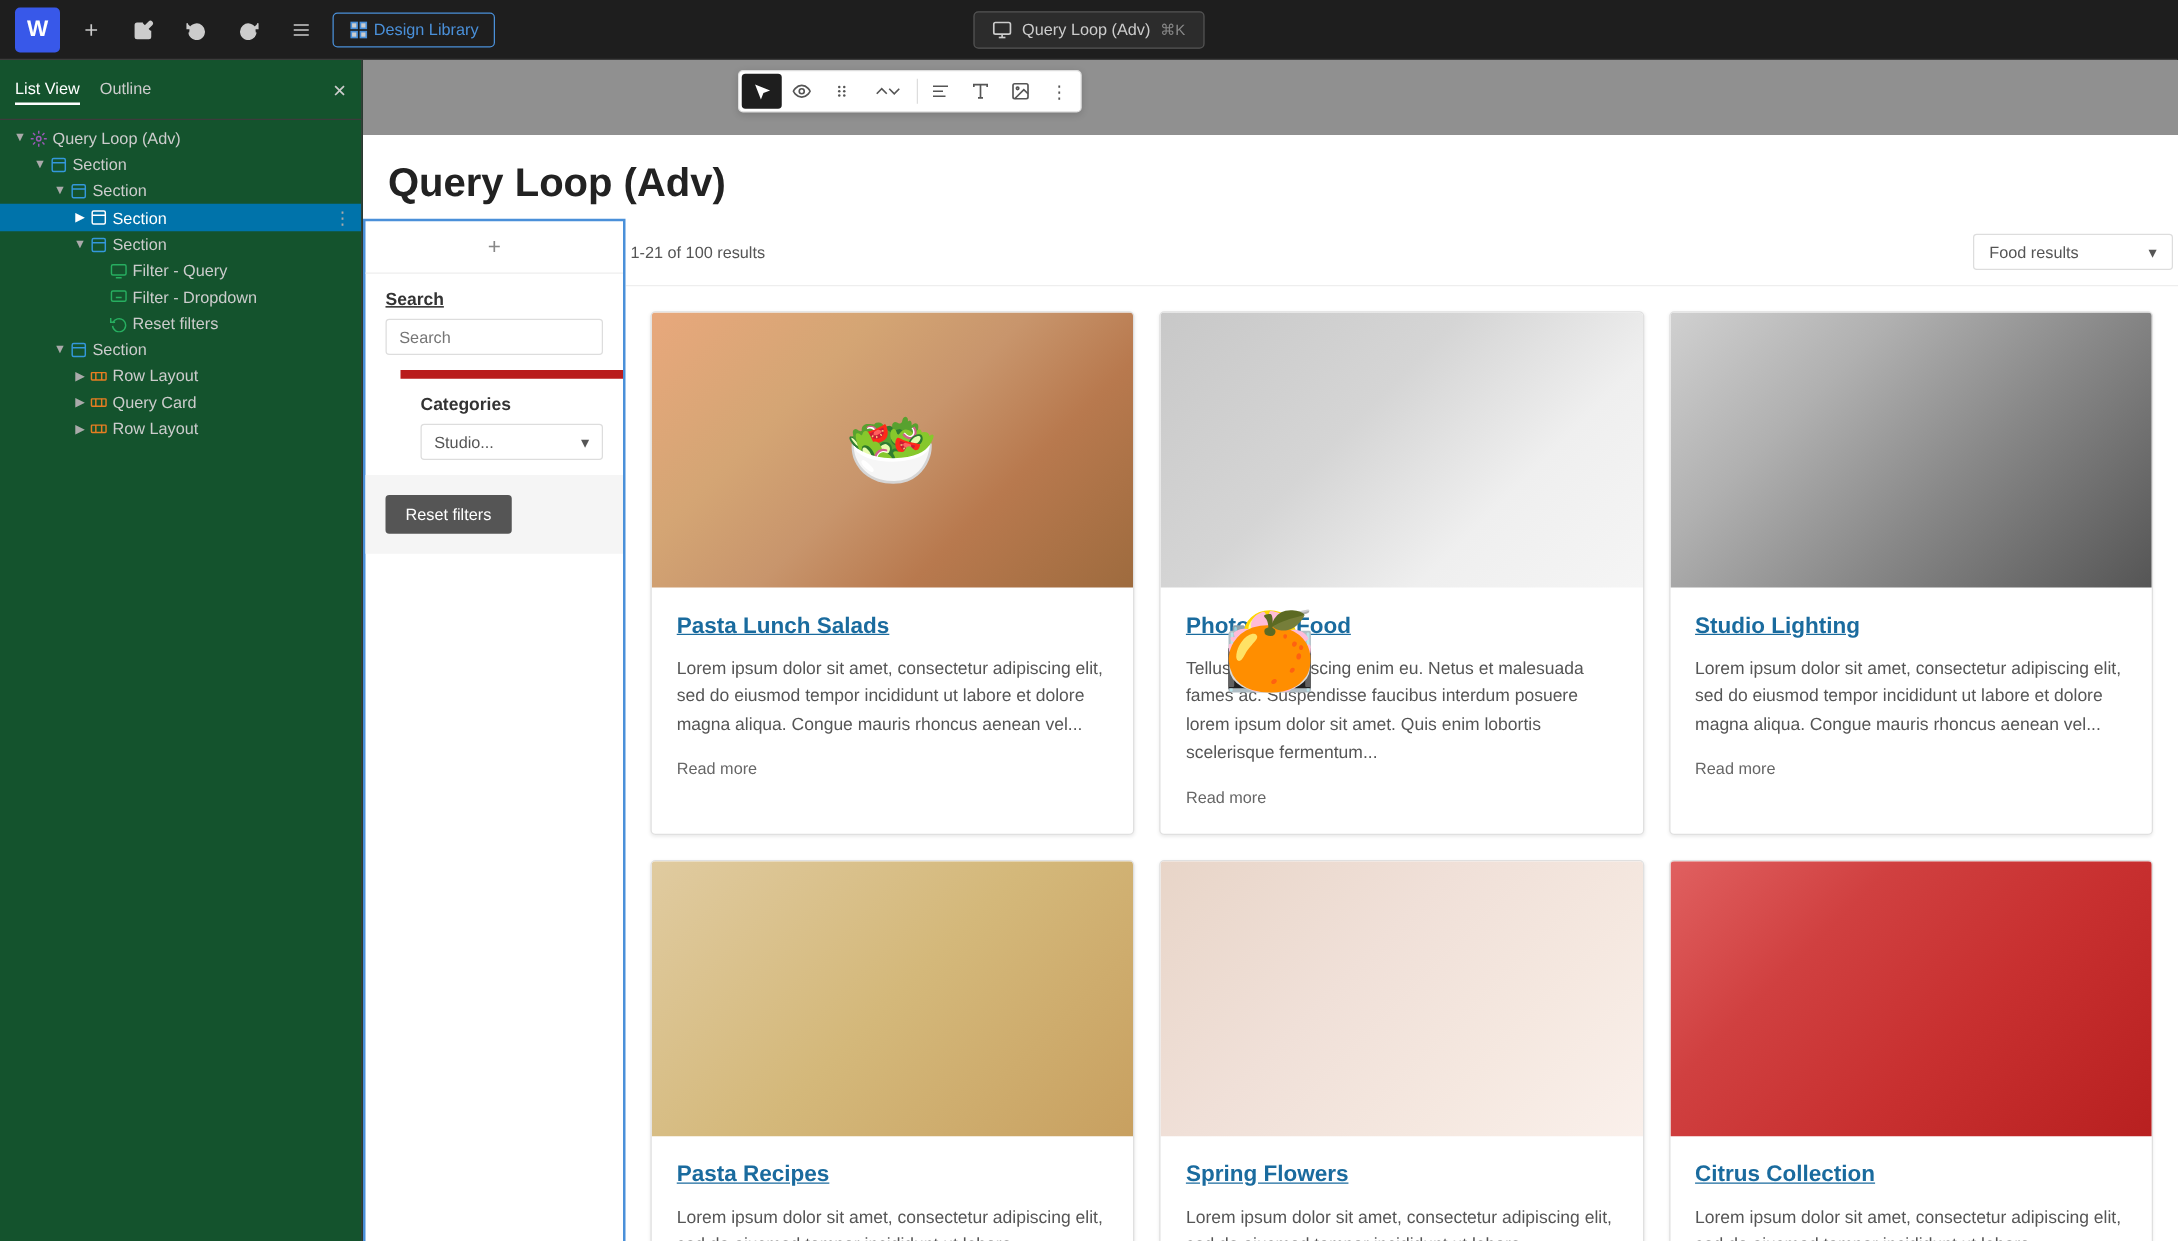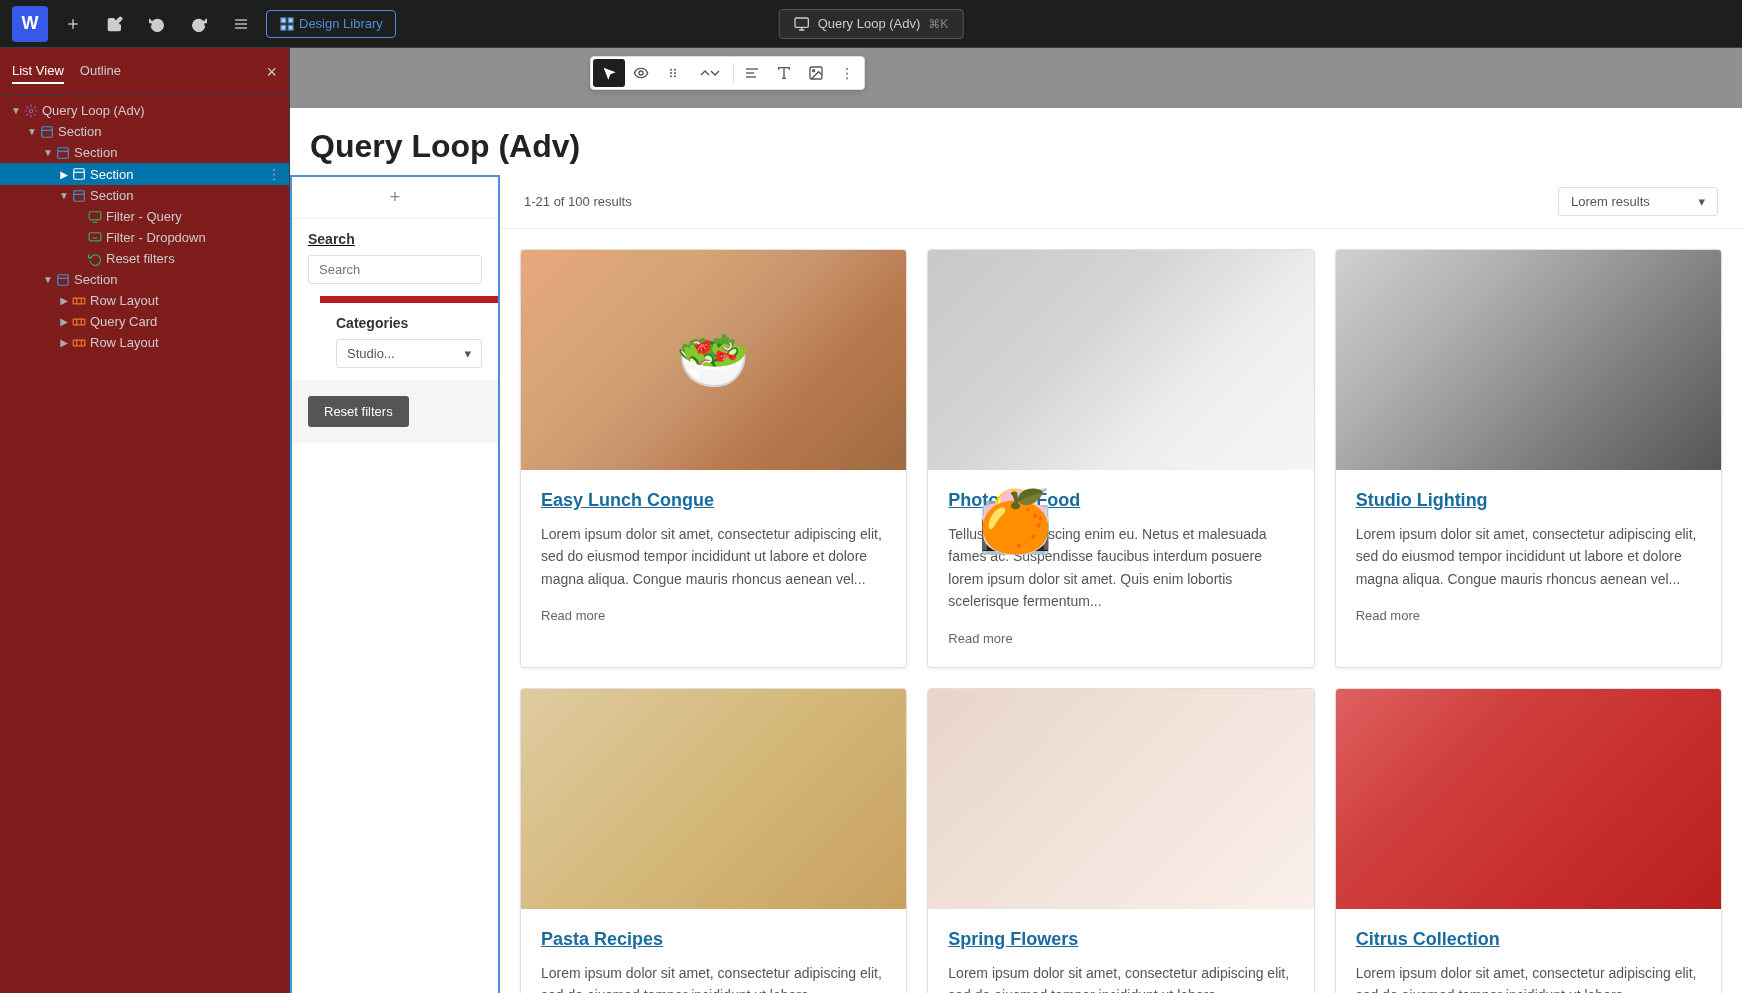--- a/index.html
+++ b/index.html
@@ -28,21 +28,21 @@
       background: #2c2c2c; border: 1px solid #555; border-radius: 4px;
       color: #ccc; padding: 6px 14px; display: flex; align-items: center; gap: 8px; font-size: 13px; cursor: pointer;
     }
     .shortcut { color: #888; font-size: 12px; }
 
     
     .main-layout { display: flex; height: calc(993px - 48px); }
 
     
     .sidebar {
-      width: 290px; background: #7f1d1d; border-right: 1px solid #3c3c3c;
+      width: 290px; background: #14532d; border-right: 1px solid #3c3c3c;
       display: flex; flex-direction: column; flex-shrink: 0; justify-content: space-between;
     }
     .sidebar-header {
       display: flex; align-items: center; padding: 0 12px; height: 48px;
       border-bottom: 1px solid #3c3c3c; gap: 16px;
     }
     .sidebar-tab {
       color: #ccc; font-size: 13px; cursor: pointer; padding: 4px 0;
       border-bottom: 2px solid transparent;
     }
@@ -109,21 +109,21 @@
     }
     .filter-reset-area { padding: 16px; background: #f5f5f5; }
     .reset-btn {
       background: #555; color: white; border: none; border-radius: 3px;
       padding: 8px 16px; font-size: 13px; cursor: pointer;
     }
 
     
     .results-area { flex: 1; display: flex; flex-direction: column; }
     .results-header {
-      display: flex; align-items: center; padding: 12px 24px;
+      display: flex; align-items: center; padding: 12px 4px;
       border-bottom: 1px solid #eee;
     }
     .results-count { font-size: 13px; color: #555; flex: 1; }
     .sort-results {
       border: 1px solid #ddd; border-radius: 3px; padding: 6px 12px;
       font-size: 13px; color: #555; background: white; cursor: pointer;
       display: flex; align-items: center; gap: 8px; min-width: 160px; justify-content: space-between;
     }
 
     
@@ -456,31 +456,31 @@
 
           <div class="filter-reset-area">
             <button class="reset-btn">Reset filters</button>
           </div>
         </div>
 
         <div class="results-area">
           <div class="results-header">
             <span class="results-count">1-21 of 100 results</span>
             <div class="sort-results">
-              <span>Lorem results</span>
+              <span>Food results</span>
               <span>▾</span>
             </div>
           </div>
 
           <div class="cards-grid">
 
             <div class="card">
               <div class="card-image img-salad"></div>
               <div class="card-body">
-                <div class="card-title">Easy Lunch Congue</div>
+                <div class="card-title">Pasta Lunch Salads</div>
                 <div class="card-text">Lorem ipsum dolor sit amet, consectetur adipiscing elit, sed do eiusmod tempor incididunt ut labore et dolore magna aliqua. Congue mauris rhoncus aenean vel...</div>
                 <a class="card-read-more" href="#">Read more</a>
               </div>
             </div>
 
             <div class="card">
               <div class="card-image img-food"></div>
               <div class="card-body">
                 <div class="card-title">Photos of Food</div>
                 <div class="card-text">Tellus cras adipiscing enim eu. Netus et malesuada fames ac. Suspendisse faucibus interdum posuere lorem ipsum dolor sit amet. Quis enim lobortis scelerisque fermentum...</div>

